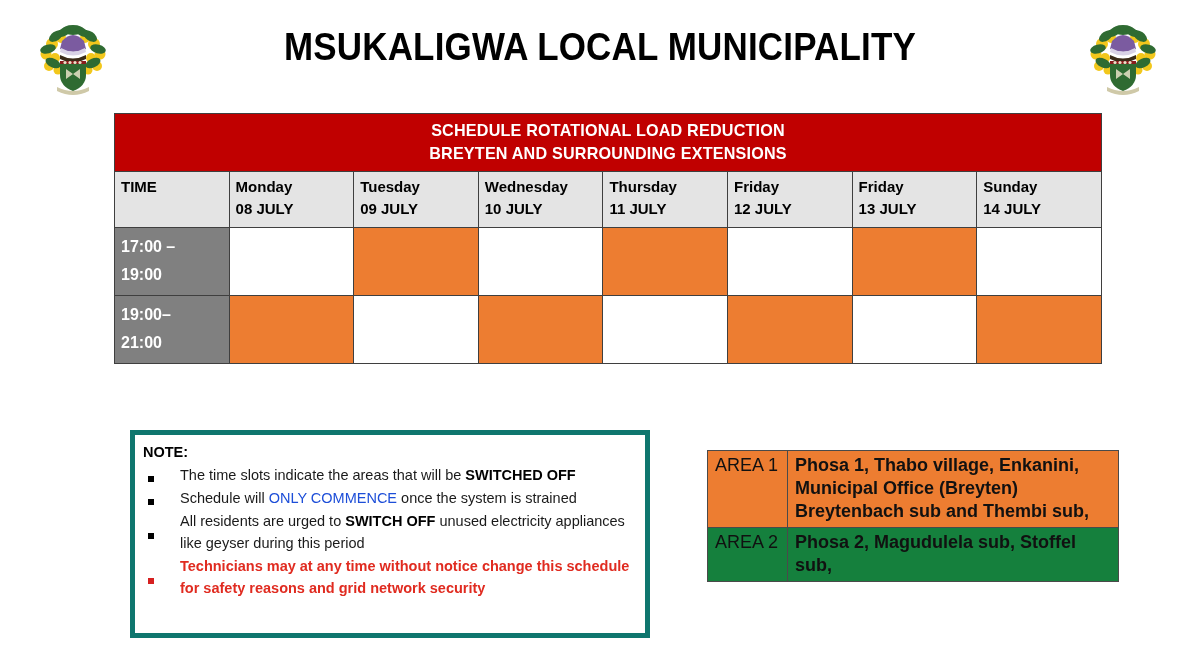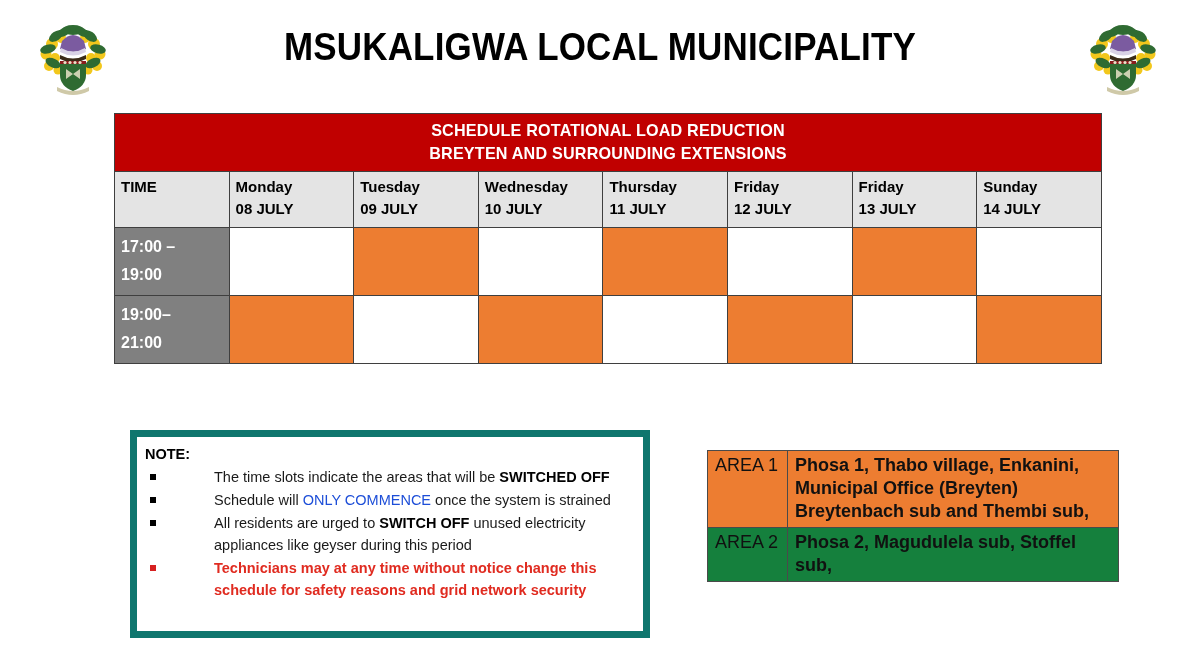--- a/index.html
+++ b/index.html
@@ -106,37 +106,36 @@
   .col-time { width: 114px; }
   .col-day  { width: 124px; }
 
   
   #note-box {
     position: absolute;
     left: 130px;
     top: 430px;
     width: 520px;
     height: 208px;
-    border: 7px solid #0f766e;
+    border: 5px solid #0f766e;
     background: #ffffff;
     box-sizing: border-box;
     padding: 8px 10px 0 8px;
   }
   #note-title {
     font-size: 14.5px;
     font-weight: bold;
     color: #000000;
     margin: 0 0 3px 0;
     line-height: 18px;
   }
   .note-item {
     display: flex;
-    align-items: flex-start;
+    align-items: center;
     margin-bottom: 1px;
-    gap: 32px;
   }
   .note-bullet {
     flex: 0 0 auto;
     width: 6px;
     height: 6px;
     background: #000000;
     margin: 8px 26px 0 5px;
   }
   .note-bullet.red { background: #d62020; }
   .note-text {

